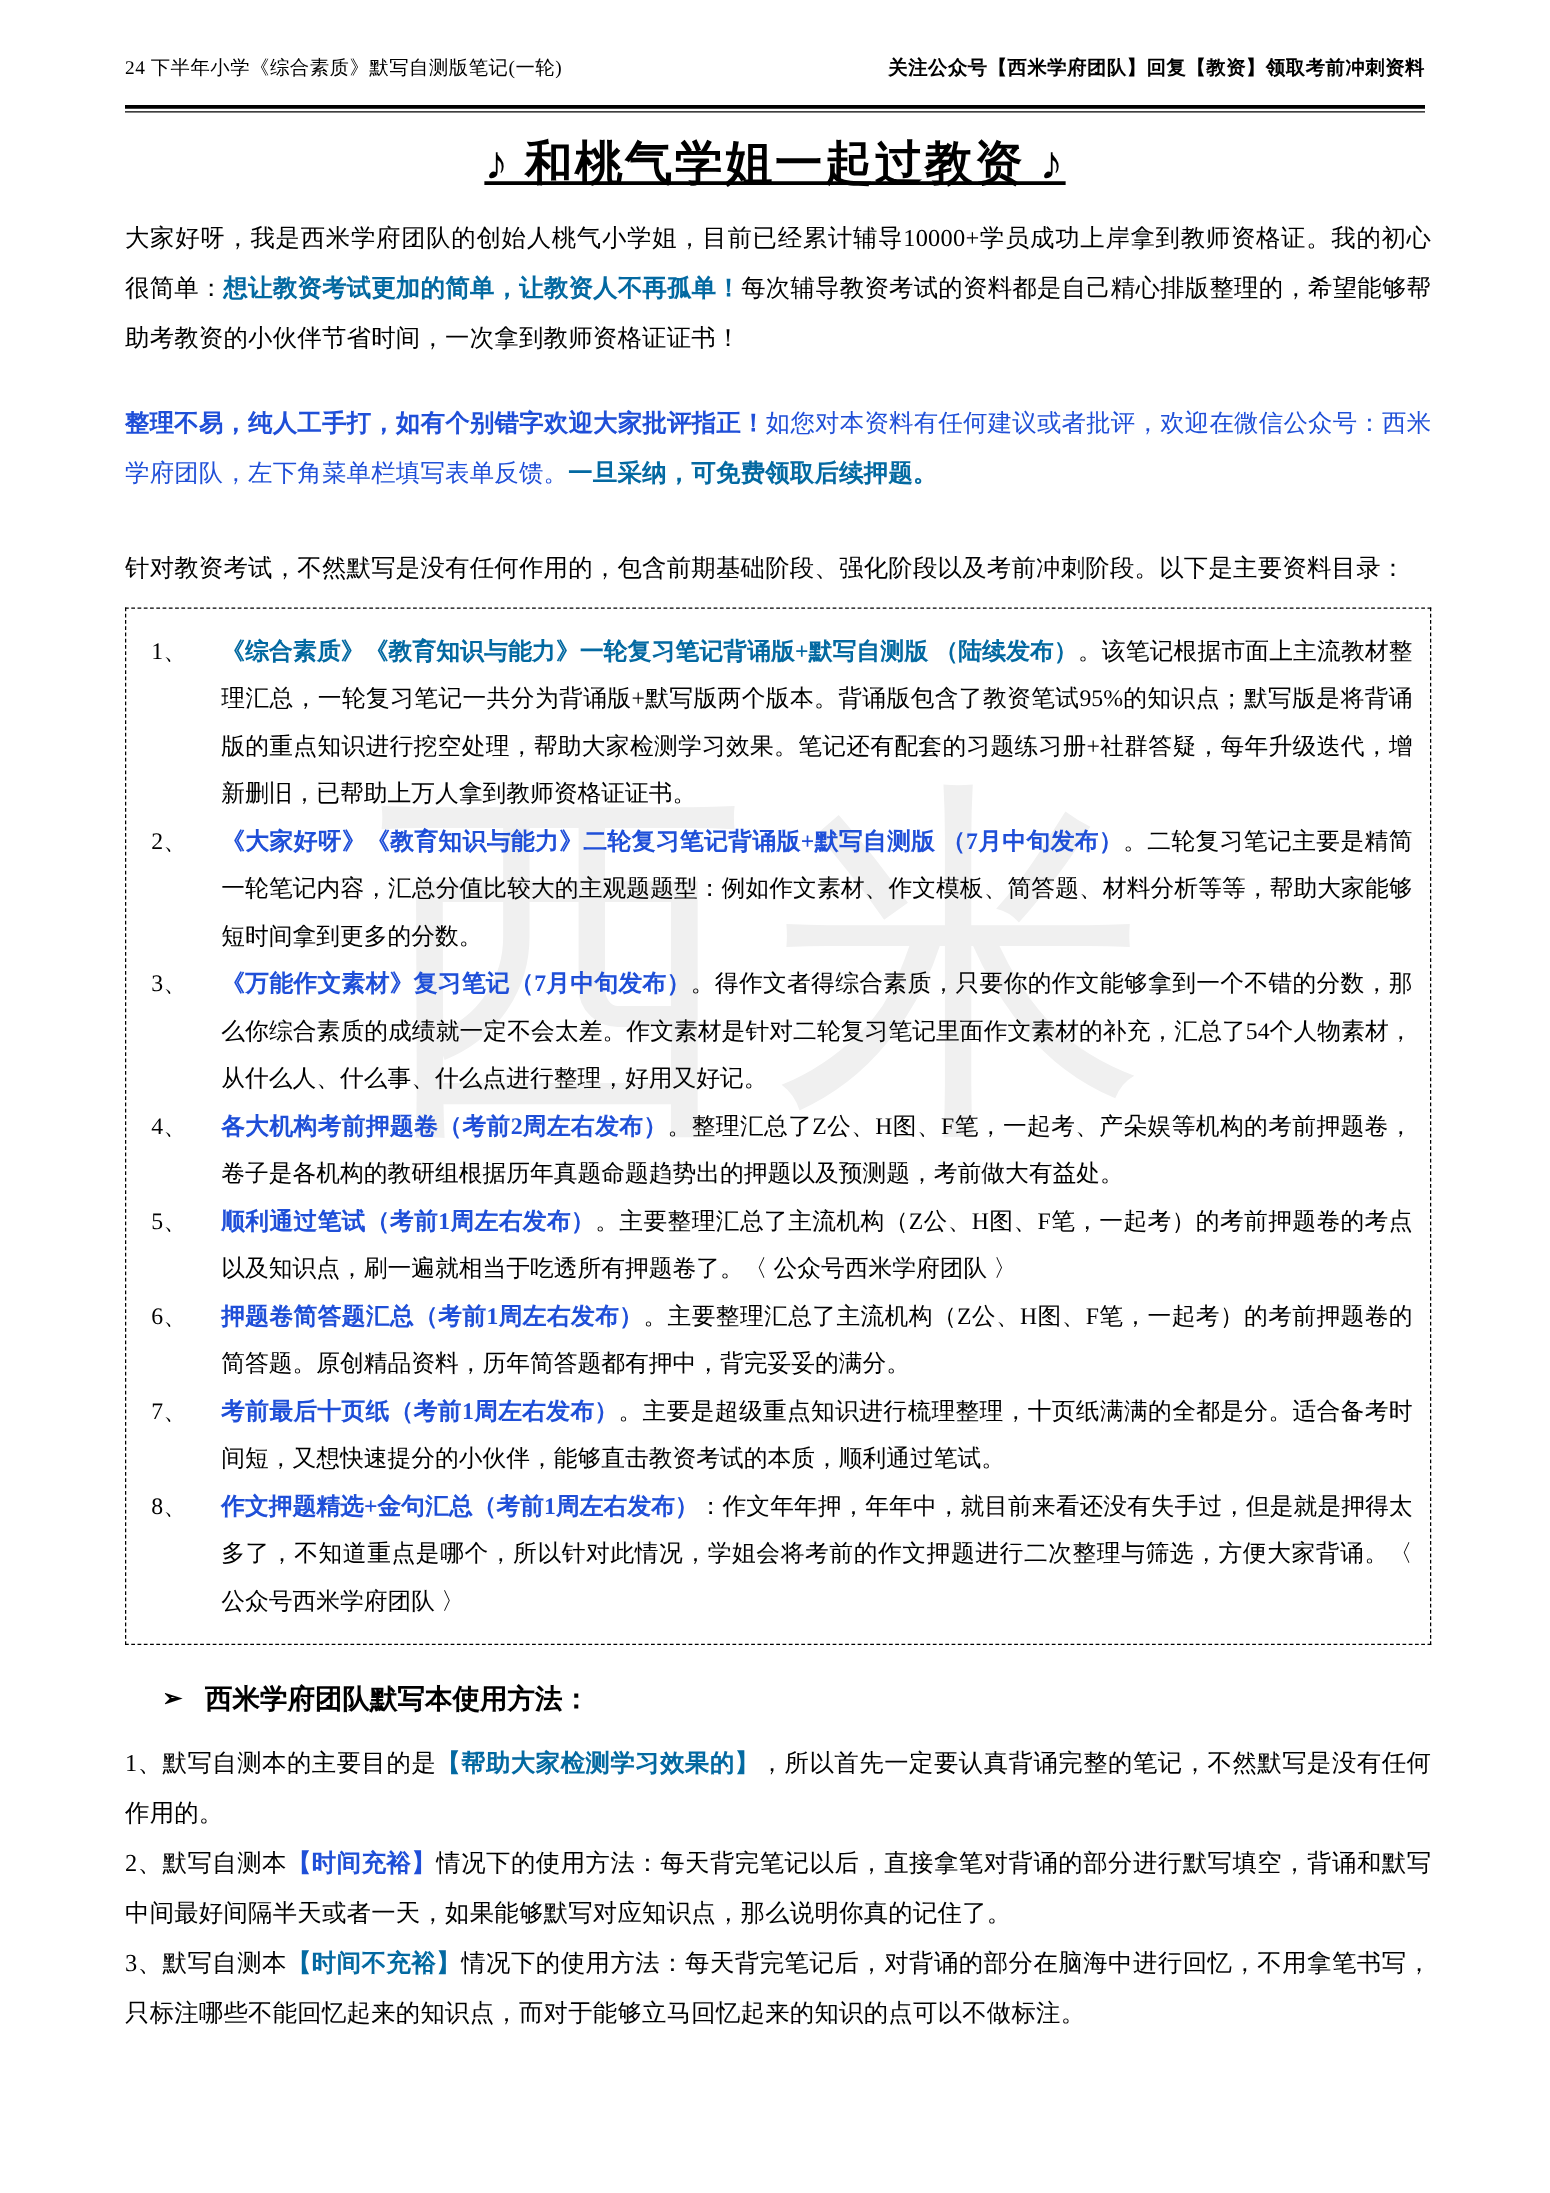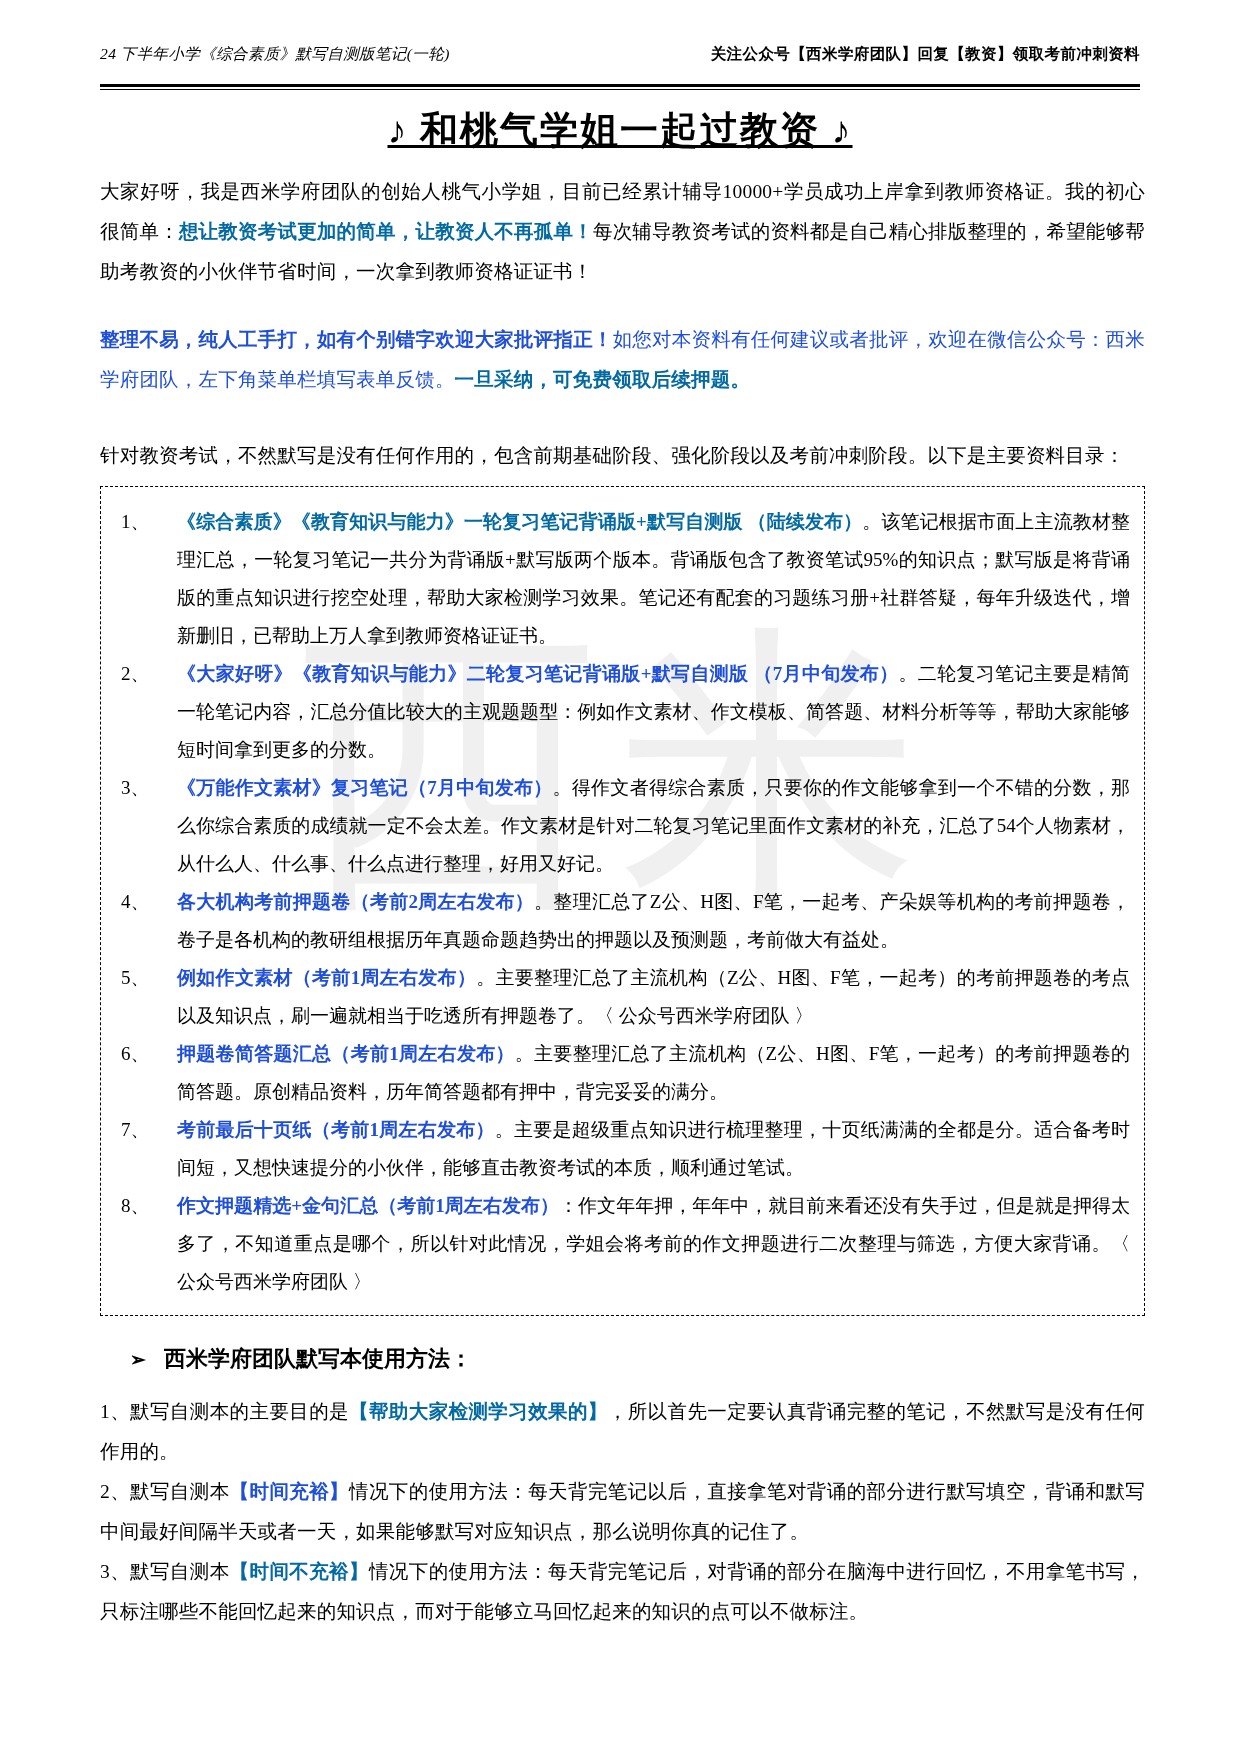--- a/index.html
+++ b/index.html
@@ -45,21 +45,21 @@
     position: absolute;
     top: 44px;
     left: 100px;
     right: 100px;
     display: flex;
     justify-content: space-between;
     align-items: flex-end;
     font-size: 15.5px;
     letter-spacing: 0.4px;
   }
-  .header-left { white-space: nowrap; font-style: italic; }
+  .header-left { white-space: nowrap; }
   .header-right { white-space: nowrap; font-weight: 700; }
 
   .header-rule {
     position: absolute;
     top: 84px;
     left: 100px;
     right: 100px;
     border-top: 3px solid #000;
     border-bottom: 1px solid #000;
     height: 2px;
@@ -190,21 +190,21 @@
             <span class="li-body"><span class="blue">《万能作文素材》复习笔记（7月中旬发布）</span><span>。得作文者得综合素质，只要你的作文能够拿到一个不错的分数，那么你综合素质的成绩就一定不会太差。作文素材是针对二轮复习笔记里面作文素材的补充，汇总了54个人物素材，从什么人、什么事、什么点进行整理，好用又好记。</span></span>
           </li>
 
           <li>
             <span class="li-num">4、</span>
             <span class="li-body"><span class="blue">各大机构考前押题卷（考前2周左右发布）</span><span>。整理汇总了Z公、H图、F笔，一起考、产朵娱等机构的考前押题卷，卷子是各机构的教研组根据历年真题命题趋势出的押题以及预测题，考前做大有益处。</span></span>
           </li>
 
           <li>
             <span class="li-num">5、</span>
-            <span class="li-body"><span class="blue">例如作文素材（考前1周左右发布）</span><span>。主要整理汇总了主流机构（Z公、H图、F笔，一起考）的考前押题卷的考点以及知识点，刷一遍就相当于吃透所有押题卷了。〈 公众号西米学府团队 〉</span></span>
+            <span class="li-body"><span class="blue">顺利通过笔试（考前1周左右发布）</span><span>。主要整理汇总了主流机构（Z公、H图、F笔，一起考）的考前押题卷的考点以及知识点，刷一遍就相当于吃透所有押题卷了。〈 公众号西米学府团队 〉</span></span>
           </li>
 
           <li>
             <span class="li-num">6、</span>
             <span class="li-body"><span class="blue">押题卷简答题汇总（考前1周左右发布）</span><span>。主要整理汇总了主流机构（Z公、H图、F笔，一起考）的考前押题卷的简答题。原创精品资料，历年简答题都有押中，背完妥妥的满分。</span></span>
           </li>
 
           <li>
             <span class="li-num">7、</span>
             <span class="li-body"><span class="blue">考前最后十页纸（考前1周左右发布）</span><span>。主要是超级重点知识进行梳理整理，十页纸满满的全都是分。适合备考时间短，又想快速提分的小伙伴，能够直击教资考试的本质，顺利通过笔试。</span></span>

